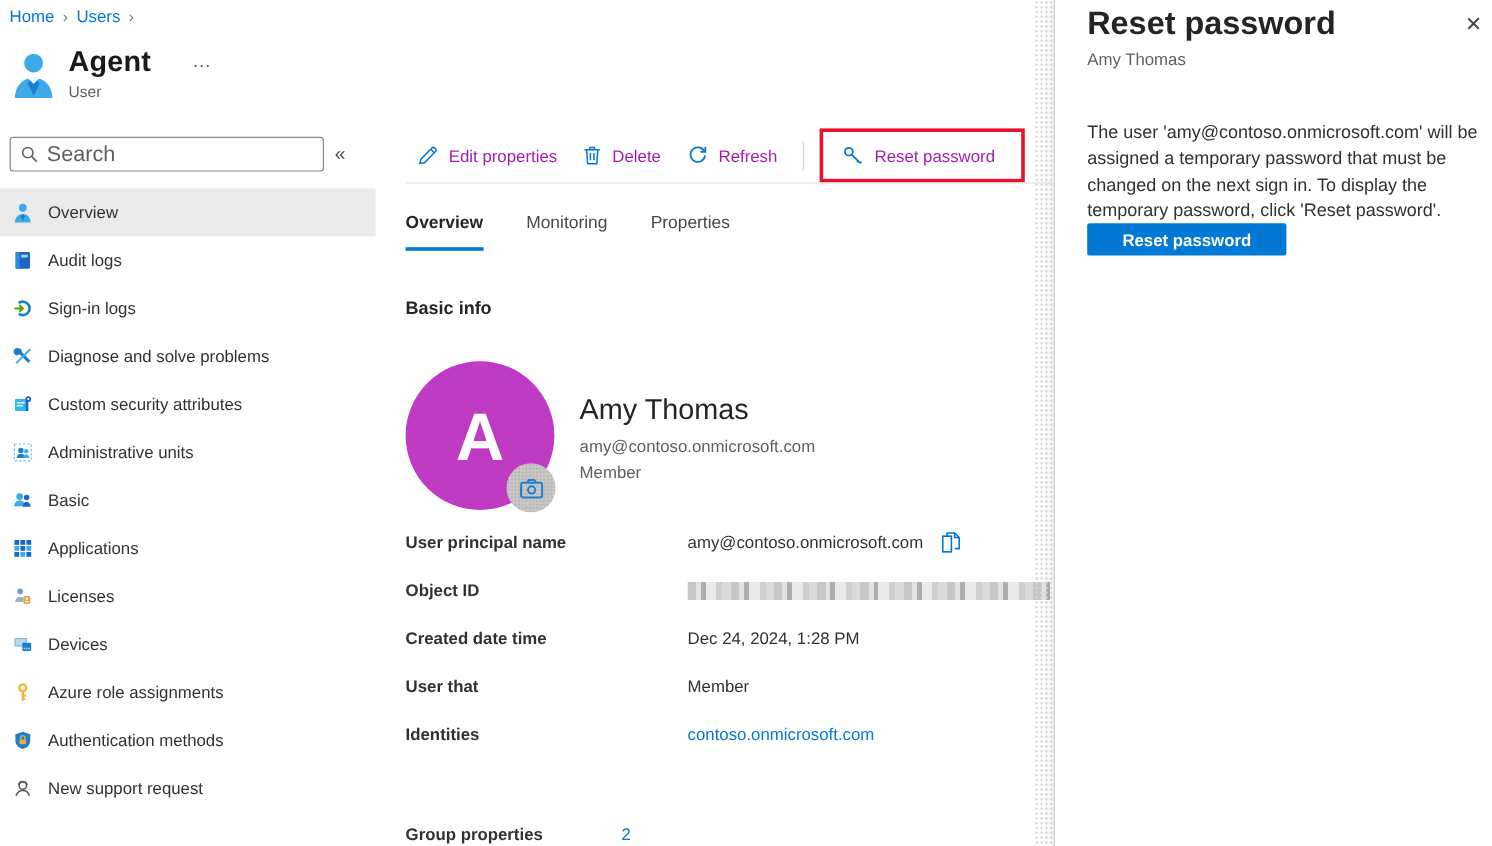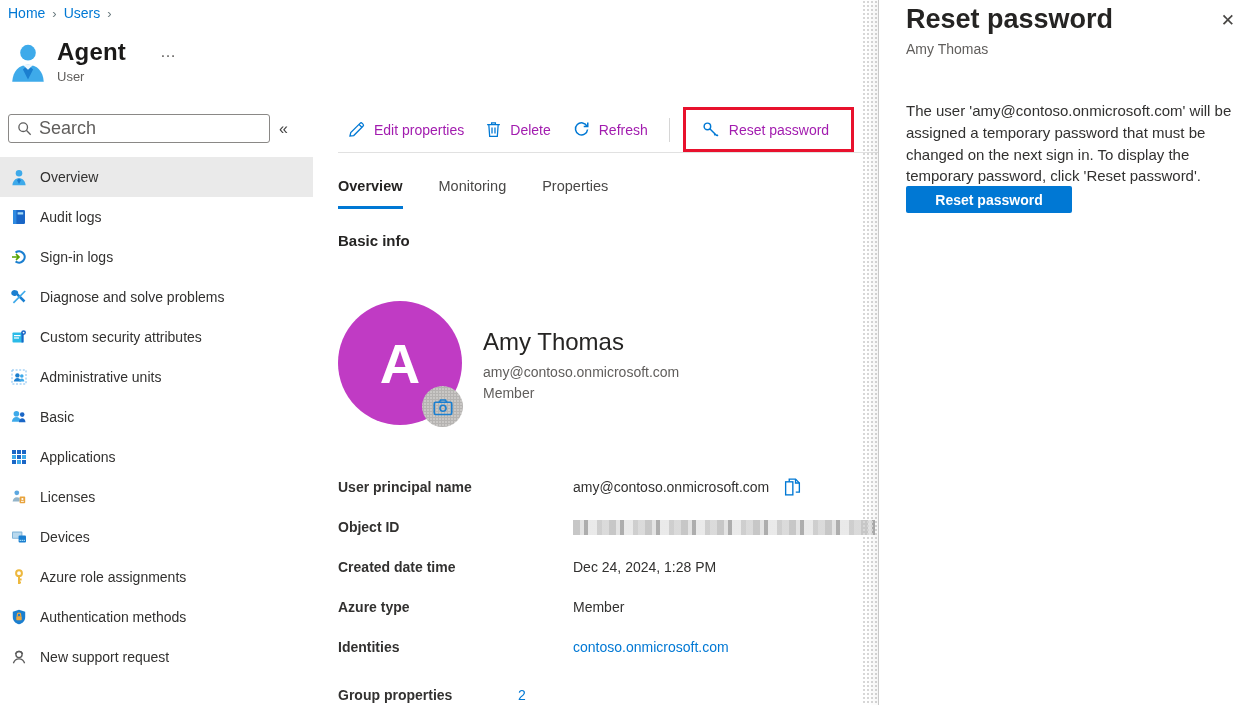--- a/index.html
+++ b/index.html
@@ -41,34 +41,34 @@
   .tb-sep { width:1px; height:24px; background:#d6d6d6; margin:0 13px 0 21px; }
   .tb-reset { border:3px solid #e8112d; padding:8px 12px 8px 16px; height:45px; width:171px; }
   .toolbar-divider { position:absolute; left:338px; top:152px; width:540px; height:1px; background:#e1e1e1; }
 
   
   .tabs { position:absolute; left:338px; top:178px; display:flex; gap:36px; }
   .tab { font-size:14.5px; color:#494847; padding-bottom:12px; cursor:pointer; border-bottom:3px solid transparent; }
   .tab.active { font-weight:bold; color:#252423; border-bottom-color:#0078d4; }
 
   
-  .section-title { position:absolute; left:338px; top:232px; font-size:15px; font-weight:bold; color:#252423; }
+  .section-title { position:absolute; left:338px; top:249px; font-size:15px; font-weight:bold; color:#252423; }
   .persona { position:absolute; left:338px; top:301px; display:flex; }
   .avatar { position:relative; width:124px; height:124px; border-radius:50%; background:#c03bc4; display:flex; align-items:center; justify-content:center; }
   .avatar-letter { color:#fff; font-size:56px; font-weight:bold; }
   .camera-badge { position:absolute; right:-1px; bottom:-2px; width:41px; height:41px; border-radius:50%; border:none; cursor:pointer;
     background-color:#c9c7c5; background-image:radial-gradient(#b5b3b1 1px, transparent 1.1px); background-size:3px 3px;
     display:flex; align-items:center; justify-content:center; }
   .persona-text { margin-left:21px; padding-top:27px; }
   .persona-name { font-size:24px; color:#252423; }
   .persona-email { font-size:14px; color:#605e5c; margin-top:8px; }
   .persona-role { font-size:14px; color:#605e5c; margin-top:5px; }
 
   
-  .fields { position:absolute; left:338px; top:467px; width:540px; }
+  .fields { position:absolute; left:338px; top:432px; width:540px; }
   .field-row { height:40px; display:flex; align-items:center; }
   .field-label { width:235px; font-size:14px; font-weight:bold; color:#323130; flex-shrink:0; }
   .field-value { font-size:14px; color:#323130; display:flex; align-items:center; }
   .field-value.link { color:#0078d4; cursor:pointer; }
   .copy-btn { border:none; background:none; margin-left:15px; cursor:pointer; display:flex; }
   .redacted-bar { width:302px; height:15px;
     background:repeating-linear-gradient(90deg,#bdbdbd 0 7px,#dedede 7px 11px,#9f9f9f 11px 15px,#e6e6e6 15px 24px,#c6c6c6 24px 29px,#d4d4d4 29px 36px);
     opacity:.85; }
   .group-row { position:absolute; left:338px; top:681px; display:flex; align-items:center; height:28px; }
   .group-label { font-size:14px; font-weight:bold; color:#323130; width:180px; }
@@ -350,21 +350,21 @@
     </div>
     <div class="field-row">
       <span class="field-label">Object ID</span>
       <span class="redacted-bar"></span>
     </div>
     <div class="field-row">
       <span class="field-label">Created date time</span>
       <span class="field-value">Dec 24, 2024, 1:28 PM</span>
     </div>
     <div class="field-row">
-      <span class="field-label">Azure type</span>
+      <span class="field-label">User that</span>
       <span class="field-value">Member</span>
     </div>
     <div class="field-row">
       <span class="field-label">Identities</span>
       <span class="field-value link">contoso.onmicrosoft.com</span>
     </div>
   </div>
 
   <div class="group-row">
     <span class="group-label">Group properties</span>

